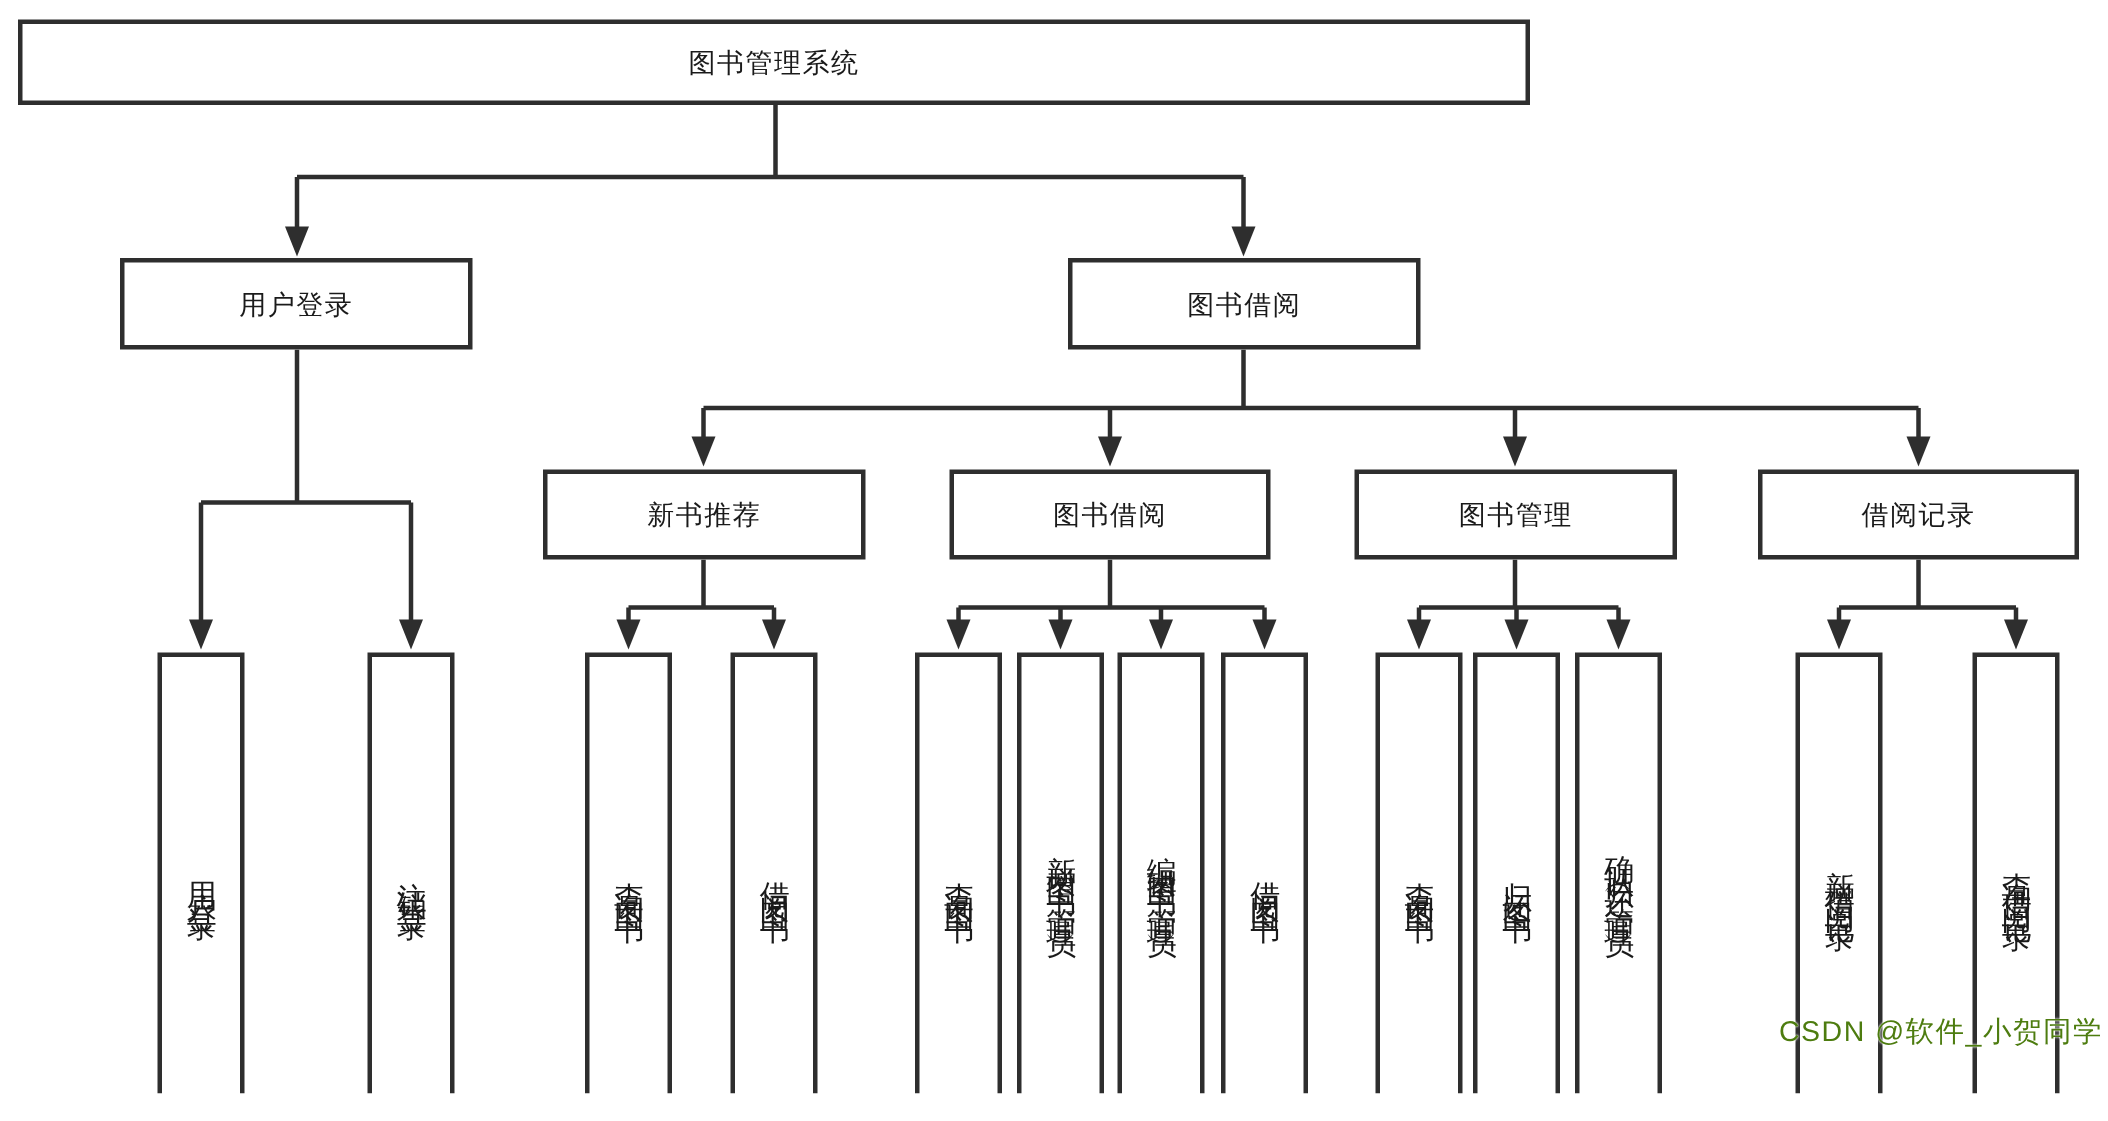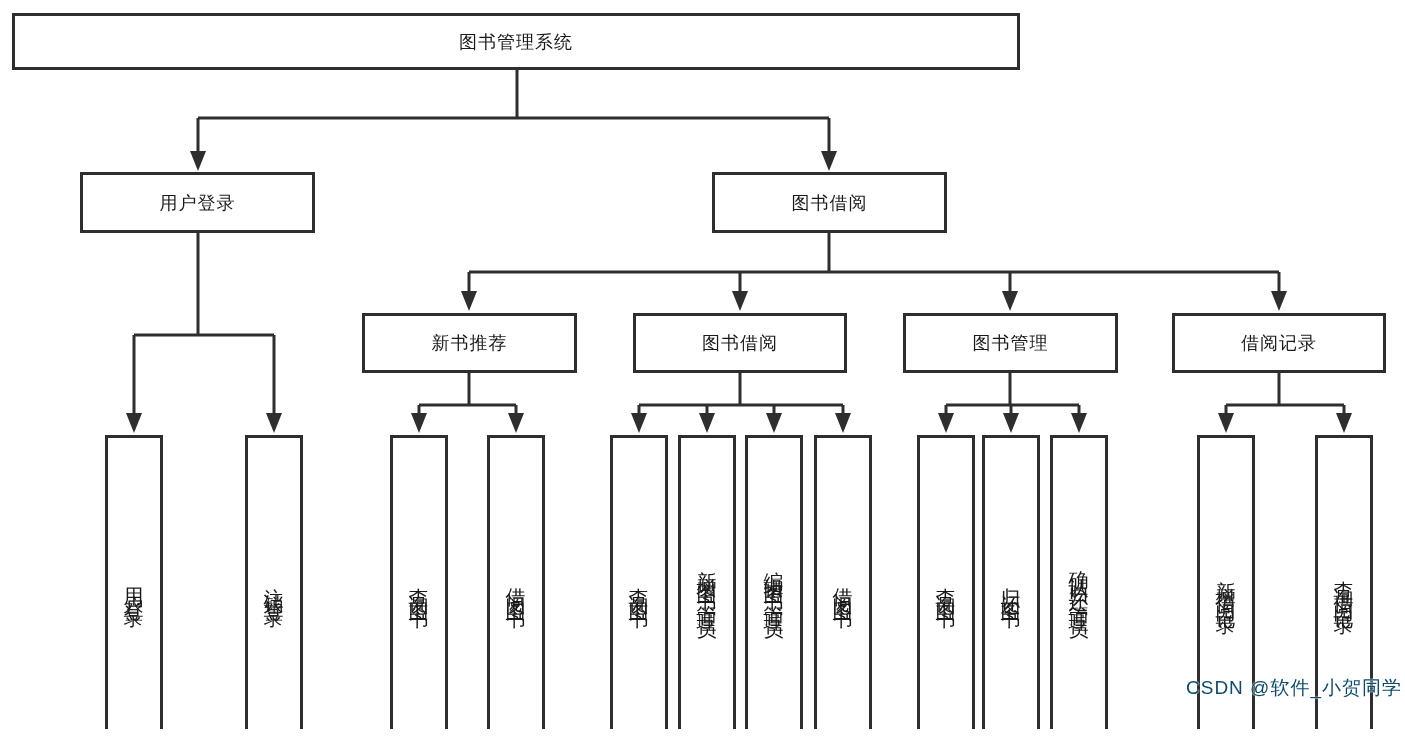--- a/index.html
+++ b/index.html
@@ -13,21 +13,21 @@
     box-sizing:border-box;z-index:2;
   }
   .hbox{display:flex;align-items:center;justify-content:center;font-size:18px;letter-spacing:1px;}
   .vbox{display:flex;align-items:center;justify-content:center;}
   .vtext{
     writing-mode:vertical-lr;text-orientation:mixed;
     font-size:20px;letter-spacing:7px;line-height:1;white-space:nowrap;
   }
   #watermark{
     position:absolute;left:1186px;top:675px;z-index:5;
-    font-size:19px;letter-spacing:1px;color:#0c4a6e;
+    font-size:19px;letter-spacing:1px;color:#4d7c0f;
     text-shadow:0 0 2px #ffffff, 0 0 1px #ffffff;
     white-space:nowrap;
   }
 </style>
 </head>
 <body>
 
 <div id="stage">
 
   <svg id="wires" width="1405" height="747" viewBox="0 0 1405 747">

